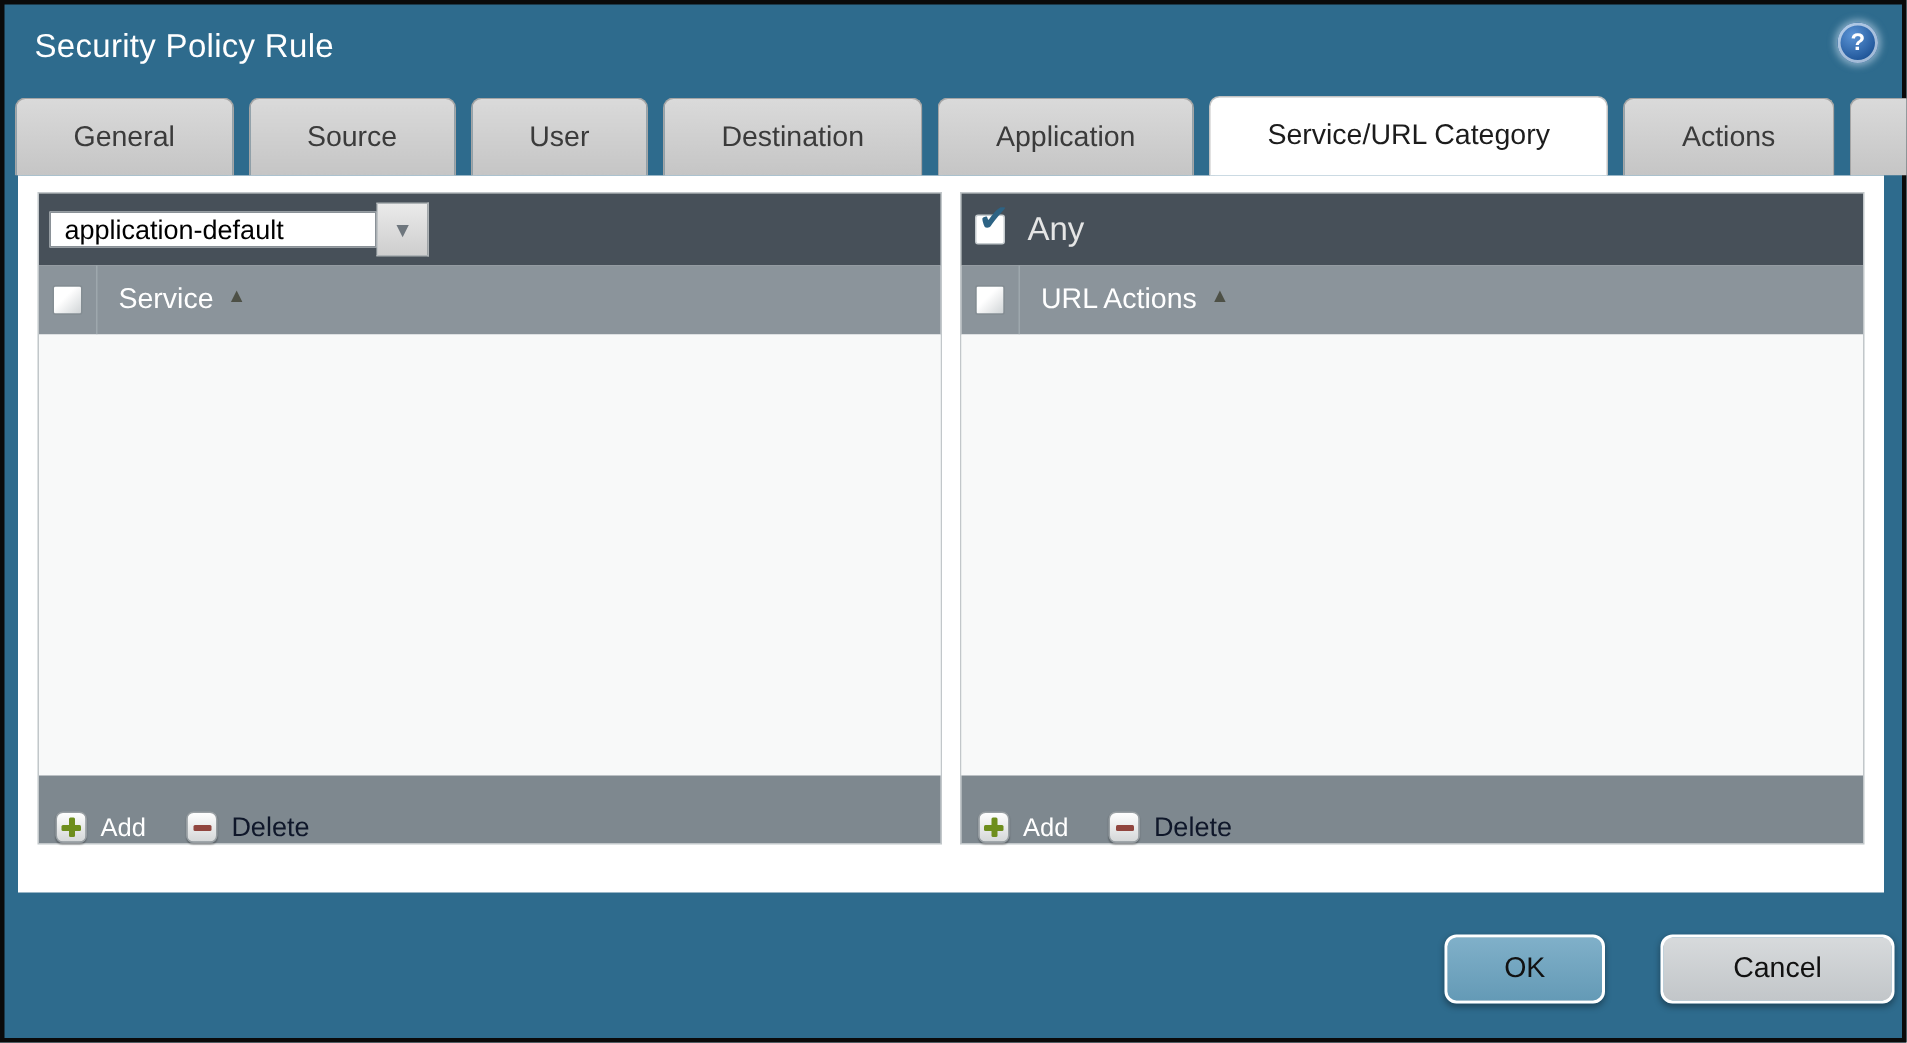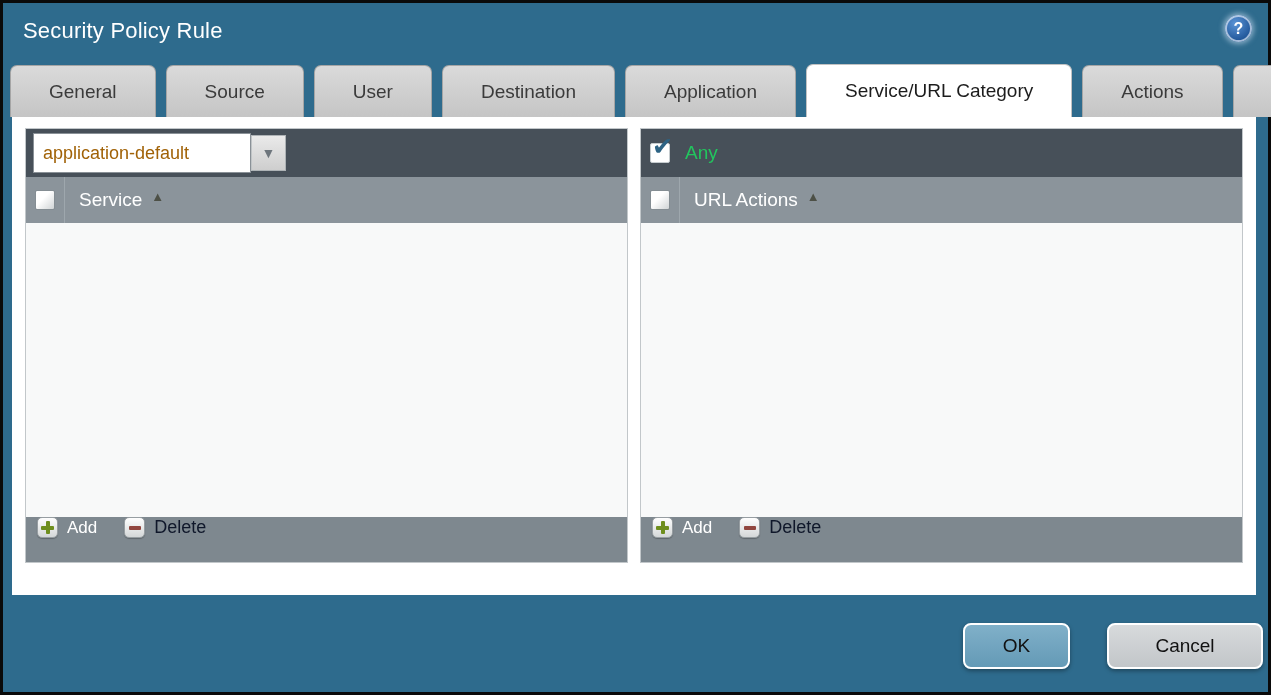--- a/index.html
+++ b/index.html
@@ -60,24 +60,24 @@
     background: #f8f9f9;
   }
   .panel.left  { left: 13px; }
   .panel.right { left: 628px; }
   .panel-toolbar {
     height: 48px; flex: 0 0 48px;
     background: #475059;
     display: flex; align-items: center; padding: 0 7px;
   }
   .dd-input {
-    width: 218px; height: 40px;
+    width: 218px; height: 24px;
     border: 1px solid #8a9197; border-radius: 0;
     font-family: "Liberation Sans", sans-serif;
-    font-size: 18px; color: #a16207; padding: 0 9px;
+    font-size: 18px; color: #000000; padding: 0 9px;
     background: #ffffff; outline: none;
   }
   .dd-btn {
     width: 35px; height: 36px;
     background: linear-gradient(#eaeaea, #cecece);
     border: 1px solid #aeb3b6; border-left: 1px solid #c0c4c6;
     display: flex; align-items: center; justify-content: center;
     cursor: pointer;
   }
   .dd-arrow { color: #6e767d; font-size: 14px; line-height: 1; }
@@ -86,39 +86,39 @@
     width: 20px; height: 20px;
     background: linear-gradient(135deg, #ffffff 40%, #d0d4d6);
     border: 1px solid #848d93; border-radius: 2px;
     position: relative; cursor: pointer; flex: 0 0 auto;
   }
   .checkbox.checked { background: #ffffff; border-color: #c6cccf; }
   .check {
     position: absolute; left: 1px; top: -10px;
     font-size: 25px; color: #2d6384; line-height: 1;
   }
-  .any-label { color: #22c55e; font-size: 19px; margin-left: 15px; }
+  .any-label { color: #e5e5e5; font-size: 22px; margin-left: 15px; }
   .panel-header {
     height: 46px; flex: 0 0 46px;
     background: #8b949b;
     display: flex; align-items: center;
     color: #ffffff; font-size: 19px;
   }
   .cb-cell {
     width: 39px; height: 100%;
     display: flex; align-items: center; justify-content: center;
     border-right: 1px solid #9ea7ad;
   }
   .col-label { margin-left: 14px; display: flex; cursor: pointer; }
   .sort-arrow { font-size: 13px; color: #4d5046; margin-left: 9px; }
   .panel-body { flex: 1 1 auto; background: #f8f9f9; }
   .panel-footer {
     height: 45px; flex: 0 0 45px;
     background: #7e888f;
-    display: flex; align-items: flex-start; padding: 0 11px; gap: 27px;
+    display: flex; align-items: flex-end; padding: 0 11px; gap: 27px;
   }
   .footer-btn { display: flex; align-items: center; gap: 9px; cursor: pointer; }
   .icon-sq {
     width: 21px; height: 21px; border-radius: 5px;
     background: linear-gradient(#fefefe, #d4d7d8);
     border: 1px solid #979ea2;
     box-shadow: 0 1px 1px rgba(0,0,0,0.25);
     position: relative; flex: 0 0 auto;
   }
   .plus::before, .plus::after, .minus::before {

